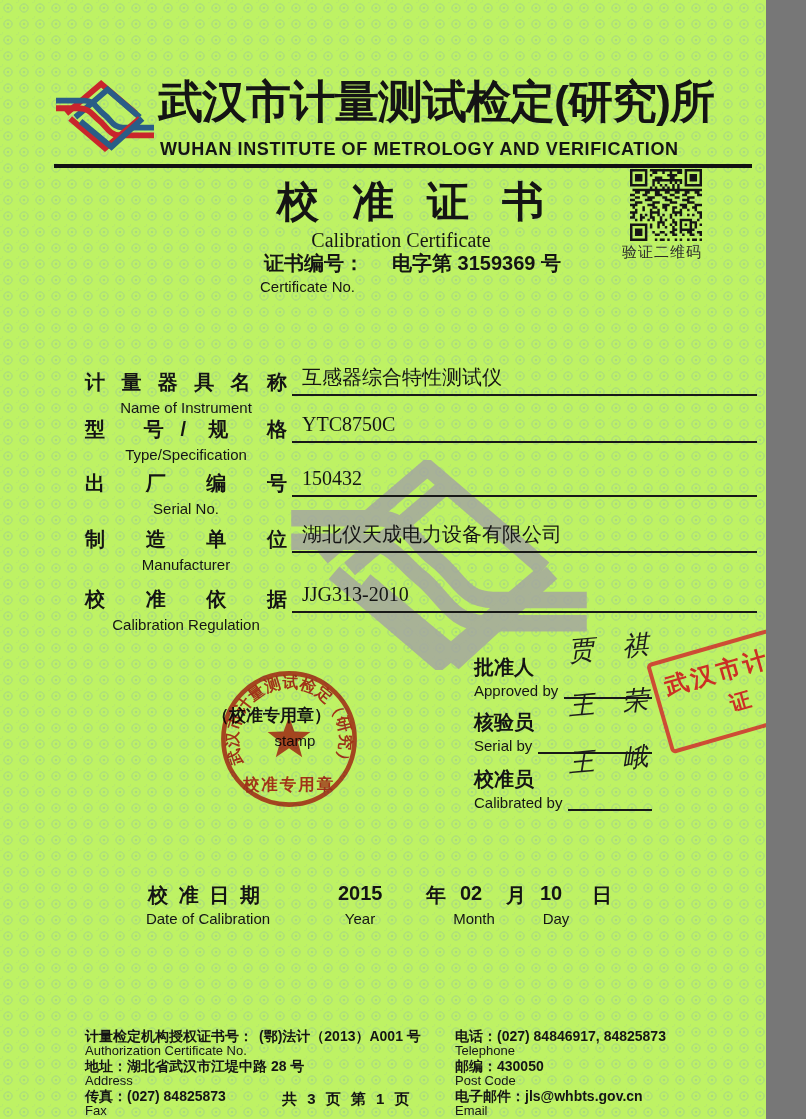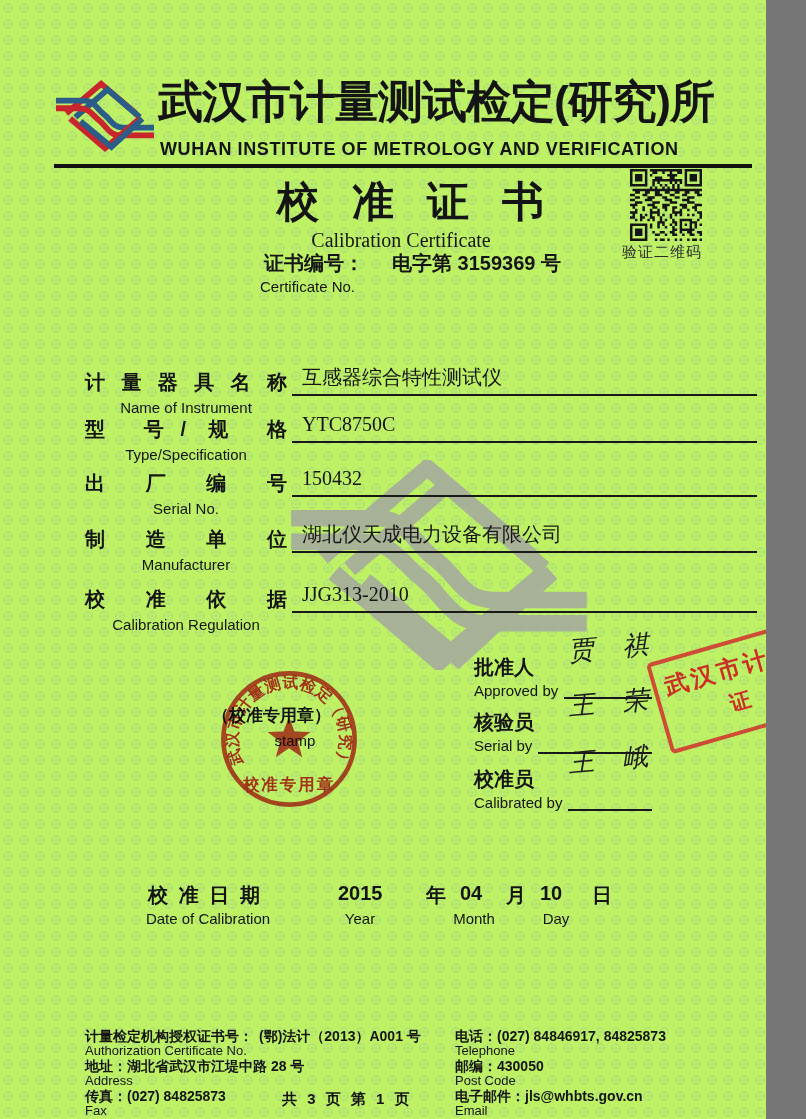--- a/index.html
+++ b/index.html
@@ -177,21 +177,21 @@
     <div class="l1">武汉市计</div>
     <div class="l2">证</div>
   </div>
 
   <div class="daterow">
     <div class="abs d-zh">校 准 日 期</div>
     <div class="abs d-en">Date of Calibration</div>
     <div class="abs d-val" style="left:190px;top:0">2015</div>
     <div class="abs d-sub" style="left:182px;top:28px;width:60px">Year</div>
     <div class="abs d-val" style="left:278px;top:0">年</div>
-    <div class="abs d-val" style="left:312px;top:0">04</div>
+    <div class="abs d-val" style="left:312px;top:0">02</div>
     <div class="abs d-sub" style="left:296px;top:28px;width:60px">Month</div>
     <div class="abs d-val" style="left:358px;top:0">月</div>
     <div class="abs d-val" style="left:392px;top:0">10</div>
     <div class="abs d-sub" style="left:378px;top:28px;width:60px">Day</div>
     <div class="abs d-val" style="left:444px;top:0">日</div>
   </div>
 
   <div class="fcol fcol-l">
     <div class="fzh">
       <span>计量检定机构授权证书号：</span><span class="v">(鄂)法计（2013）A001 号</span>

